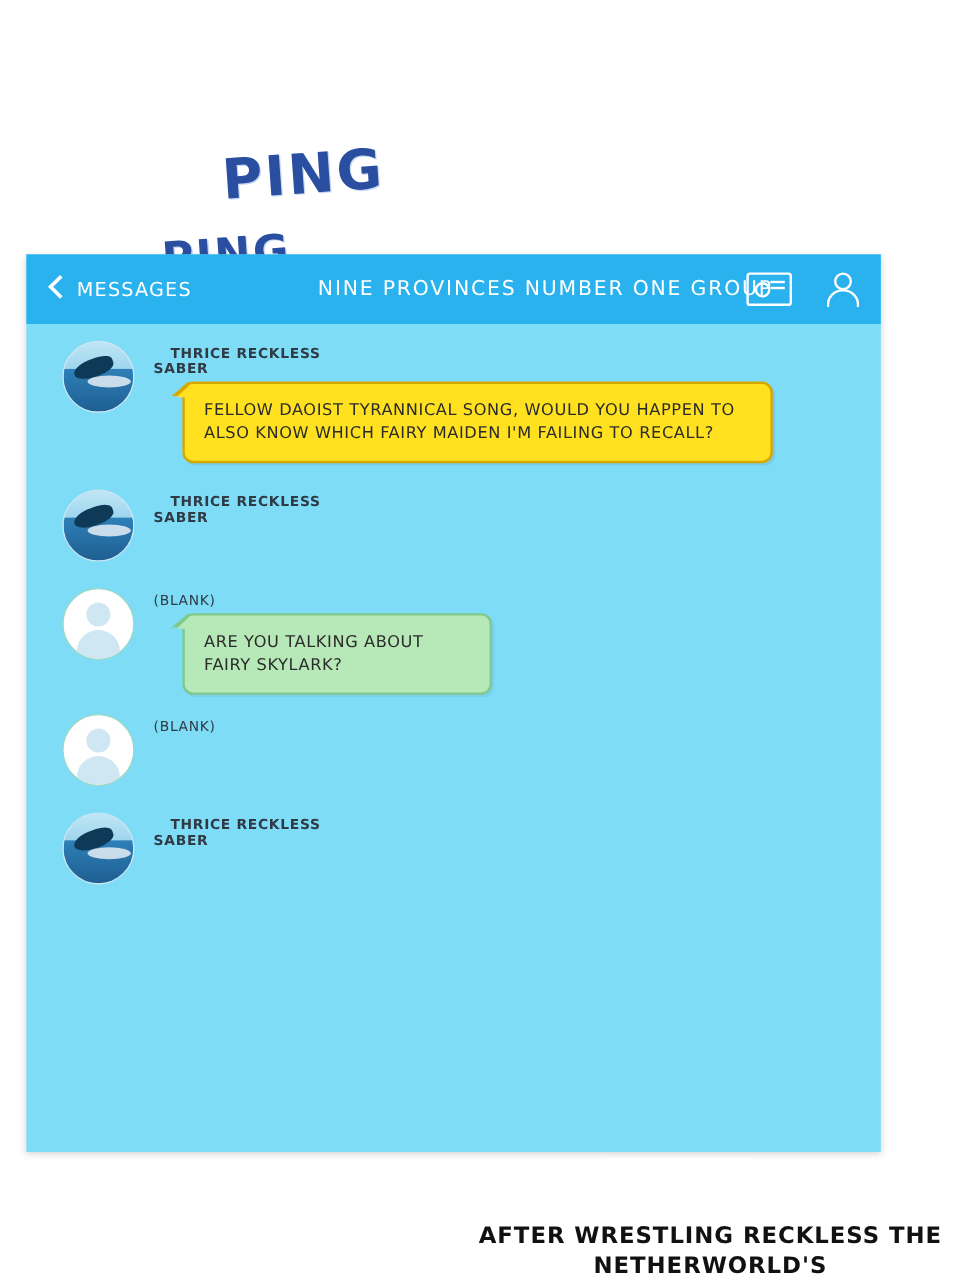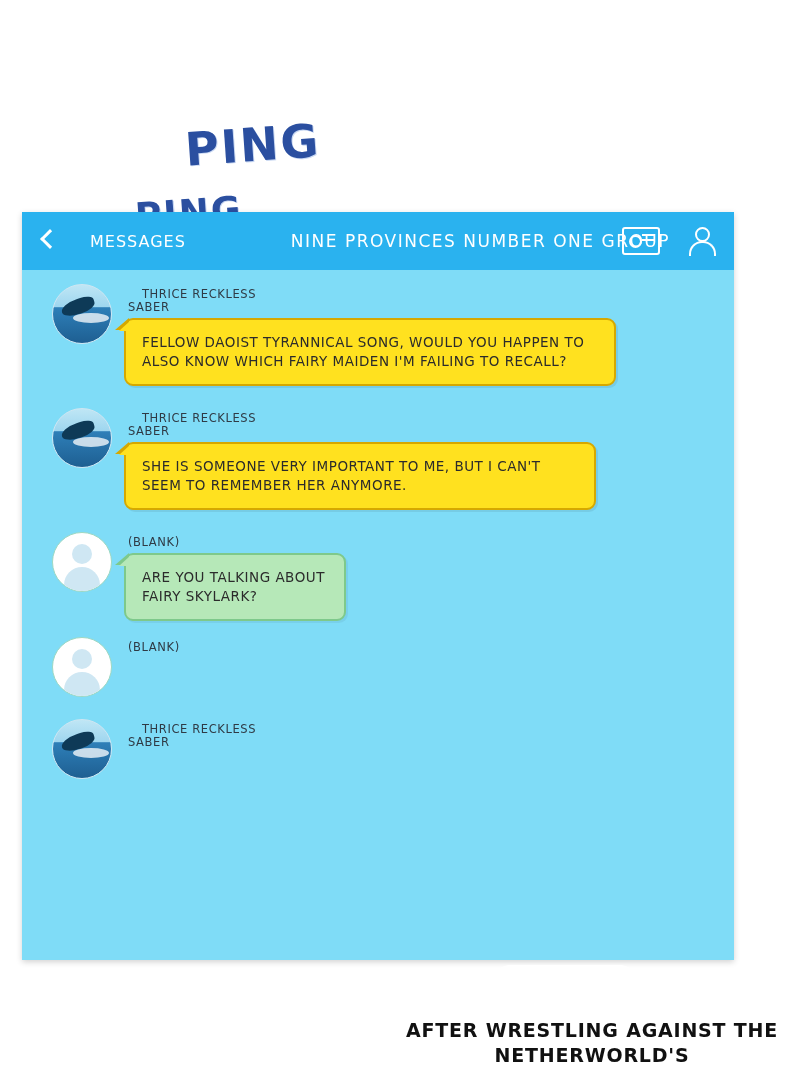--- a/index.html
+++ b/index.html
@@ -73,21 +73,20 @@
     border-left: 3px solid #ffffff;
     border-bottom: 3px solid #ffffff;
     transform: rotate(45deg);
   }
   .hdr-label {
     color: #ffffff;
     font-family: "DejaVu Sans", sans-serif;
     font-size: 16px;
     letter-spacing: 1px;
     white-space: nowrap;
-    margin-left: 26px;
   }
   .hdr-title {
     color: #ffffff;
     font-family: "DejaVu Sans", sans-serif;
     font-size: 17px;
     letter-spacing: 1.5px;
     white-space: nowrap;
     margin-left: 105px;
   }
   .hdr-right {
@@ -232,32 +231,34 @@
     font-family: "DejaVu Sans", sans-serif;
     font-size: 11.5px;
     color: #2f3a45;
     letter-spacing: 0.6px;
     line-height: 13px;
     margin: 4px 0 4px 4px;
     white-space: pre-line;
   }
   .sender.indent2 {
     text-indent: 14px;
+    font-weight: bold;
   }
 
   .bubble {
     position: relative;
     border-radius: 9px;
     padding: 13px 16px;
     font-family: "DejaVu Sans", sans-serif;
     font-size: 13.5px;
     line-height: 19px;
     letter-spacing: 0.5px;
     color: #2b2b2b;
     box-sizing: border-box;
+    margin-left: 28px;
   }
   .bubble.yellow {
     background: #ffe11f;
     border: 2px solid #d6a800;
     box-shadow: 2px 2px 0 rgba(0,0,0,0.07);
   }
   .bubble.green {
     background: #b6e8b8;
     border: 2px solid #7ec98b;
     box-shadow: 2px 2px 0 rgba(0,0,0,0.05);
@@ -284,21 +285,21 @@
     border-top: 10px solid transparent;
     border-right: 11px solid #ffe11f;
   }
   .bubble.green::before { border-right-color: #7ec98b; }
   .bubble.green::after  { border-right-color: #b6e8b8; }
 
   .w-wide   { width: 492px; }
   .w-wide2  { width: 472px; }
   .w-mid    { width: 474px; }
   .w-small  { width: 222px; }
-  .w-small2 { width: 222px; }
+  .w-small2 { width: 258px; }
 
   .gap-lg { margin-bottom: 22px; }
   .gap-md { margin-bottom: 16px; }
 
   
   .burst {
     position: absolute;
     left: 330px;
     top: 965px;
     width: 470px;
@@ -365,21 +366,20 @@
 SABER</div>
         <div class="bubble yellow w-wide">FELLOW DAOIST TYRANNICAL SONG, WOULD YOU HAPPEN TO ALSO KNOW WHICH FAIRY MAIDEN I'M FAILING TO RECALL?</div>
       </div>
     </div>
 
     <div class="msg-row gap-lg">
       <div class="avatar photo"></div>
       <div class="msg-col">
         <div class="sender indent2">THRICE RECKLESS
 SABER</div>
-        <div class="bubble yellow w-wide2">SHE IS SOMEONE VERY IMPORTANT TO ME, BUT I CAN'T SEEM TO REMEMBER HER ANYMORE.</div>
       </div>
     </div>
 
     <div class="msg-row gap-md">
       <div class="avatar blank"></div>
       <div class="msg-col">
         <div class="sender">(BLANK)</div>
         <div class="bubble green w-small2">ARE YOU TALKING ABOUT FAIRY SKYLARK?</div>
       </div>
     </div>
@@ -426,13 +426,13 @@
     <div class="line" style="transform: rotate(21.9556deg); width: 1.6px;"></div>
     <div class="line" style="transform: rotate(25.3333deg); width: 3px;"></div>
     <div class="line" style="transform: rotate(28.7111deg); width: 1.6px;"></div>
     <div class="line" style="transform: rotate(32.0889deg); width: 1.6px;"></div>
     <div class="line" style="transform: rotate(35.4667deg); width: 3px;"></div>
     <div class="line" style="transform: rotate(38.8444deg); width: 1.6px;"></div>
     <div class="line" style="transform: rotate(42.2222deg); width: 1.6px;"></div>
     <div class="line" style="transform: rotate(45.6deg); width: 3px;"></div>
     <div class="cover"></div>
   </div>
-<div class="caption">AFTER WRESTLING AGAINST THE NETHERWORLD'S</div>
+<div class="caption">AFTER WRESTLING RECKLESS THE NETHERWORLD'S</div>
 
 </body></html>

